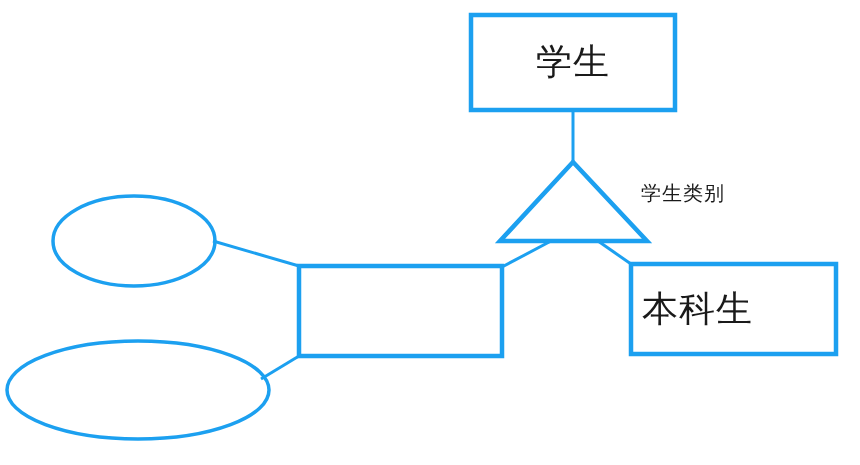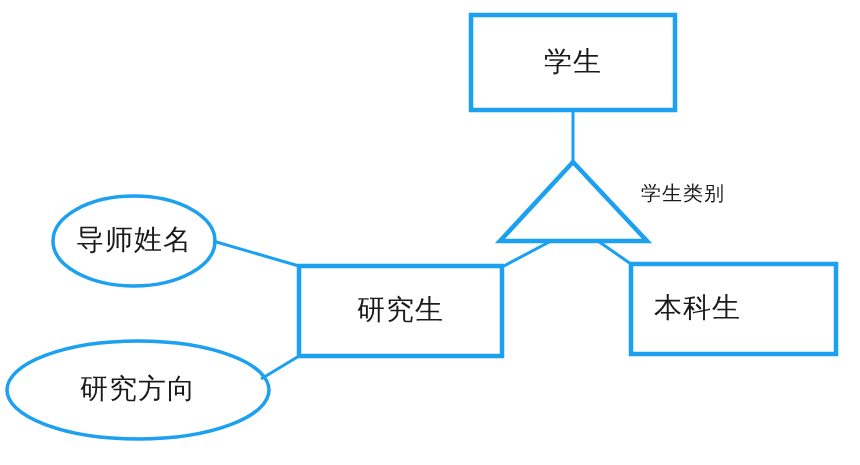--- a/index.html
+++ b/index.html
@@ -25,21 +25,21 @@
     height: 465px;
     display: block;
   }
   .node-label {
     position: absolute;
     display: flex;
     align-items: center;
     justify-content: center;
     color: #1a1a1a;
     font-family: "Liberation Serif", "DejaVu Serif", serif;
-    font-size: 28px;
+    font-size: 36px;
     font-weight: 400;
     letter-spacing: 1px;
     white-space: nowrap;
     pointer-events: none;
     text-rendering: geometricPrecision;
   }
   .rel-label {
     position: absolute;
     color: #1a1a1a;
     font-family: "Liberation Serif", "DejaVu Serif", serif;
@@ -79,21 +79,18 @@
       <ellipse cx="134" cy="241" rx="81" ry="45" stroke-width="3.5"></ellipse>
 
       <ellipse cx="138" cy="390" rx="131" ry="49" stroke-width="3.5"></ellipse>
     </g>
   </svg>
 
   <div class="node-label" style="left:471px; top:15px; width:204px; height:95px;">学生</div>
 
   <div class="rel-label" style="left:641px; top:180px;">学生类别</div>
 
-  <div class="node-label" style="left:299px; top:266px; width:203px; height:90px;">研究生</div>
 
   <div class="node-label" style="left:595px; top:264px; width:205px; height:90px;">本科生</div>
 
-  <div class="node-label" style="left:53px; top:196px; width:162px; height:90px; font-size:28px;">导师姓名</div>
 
-  <div class="node-label" style="left:7px; top:341px; width:262px; height:98px; font-size:28px;">研究方向</div>
 
 </div>
 
 </body></html>

